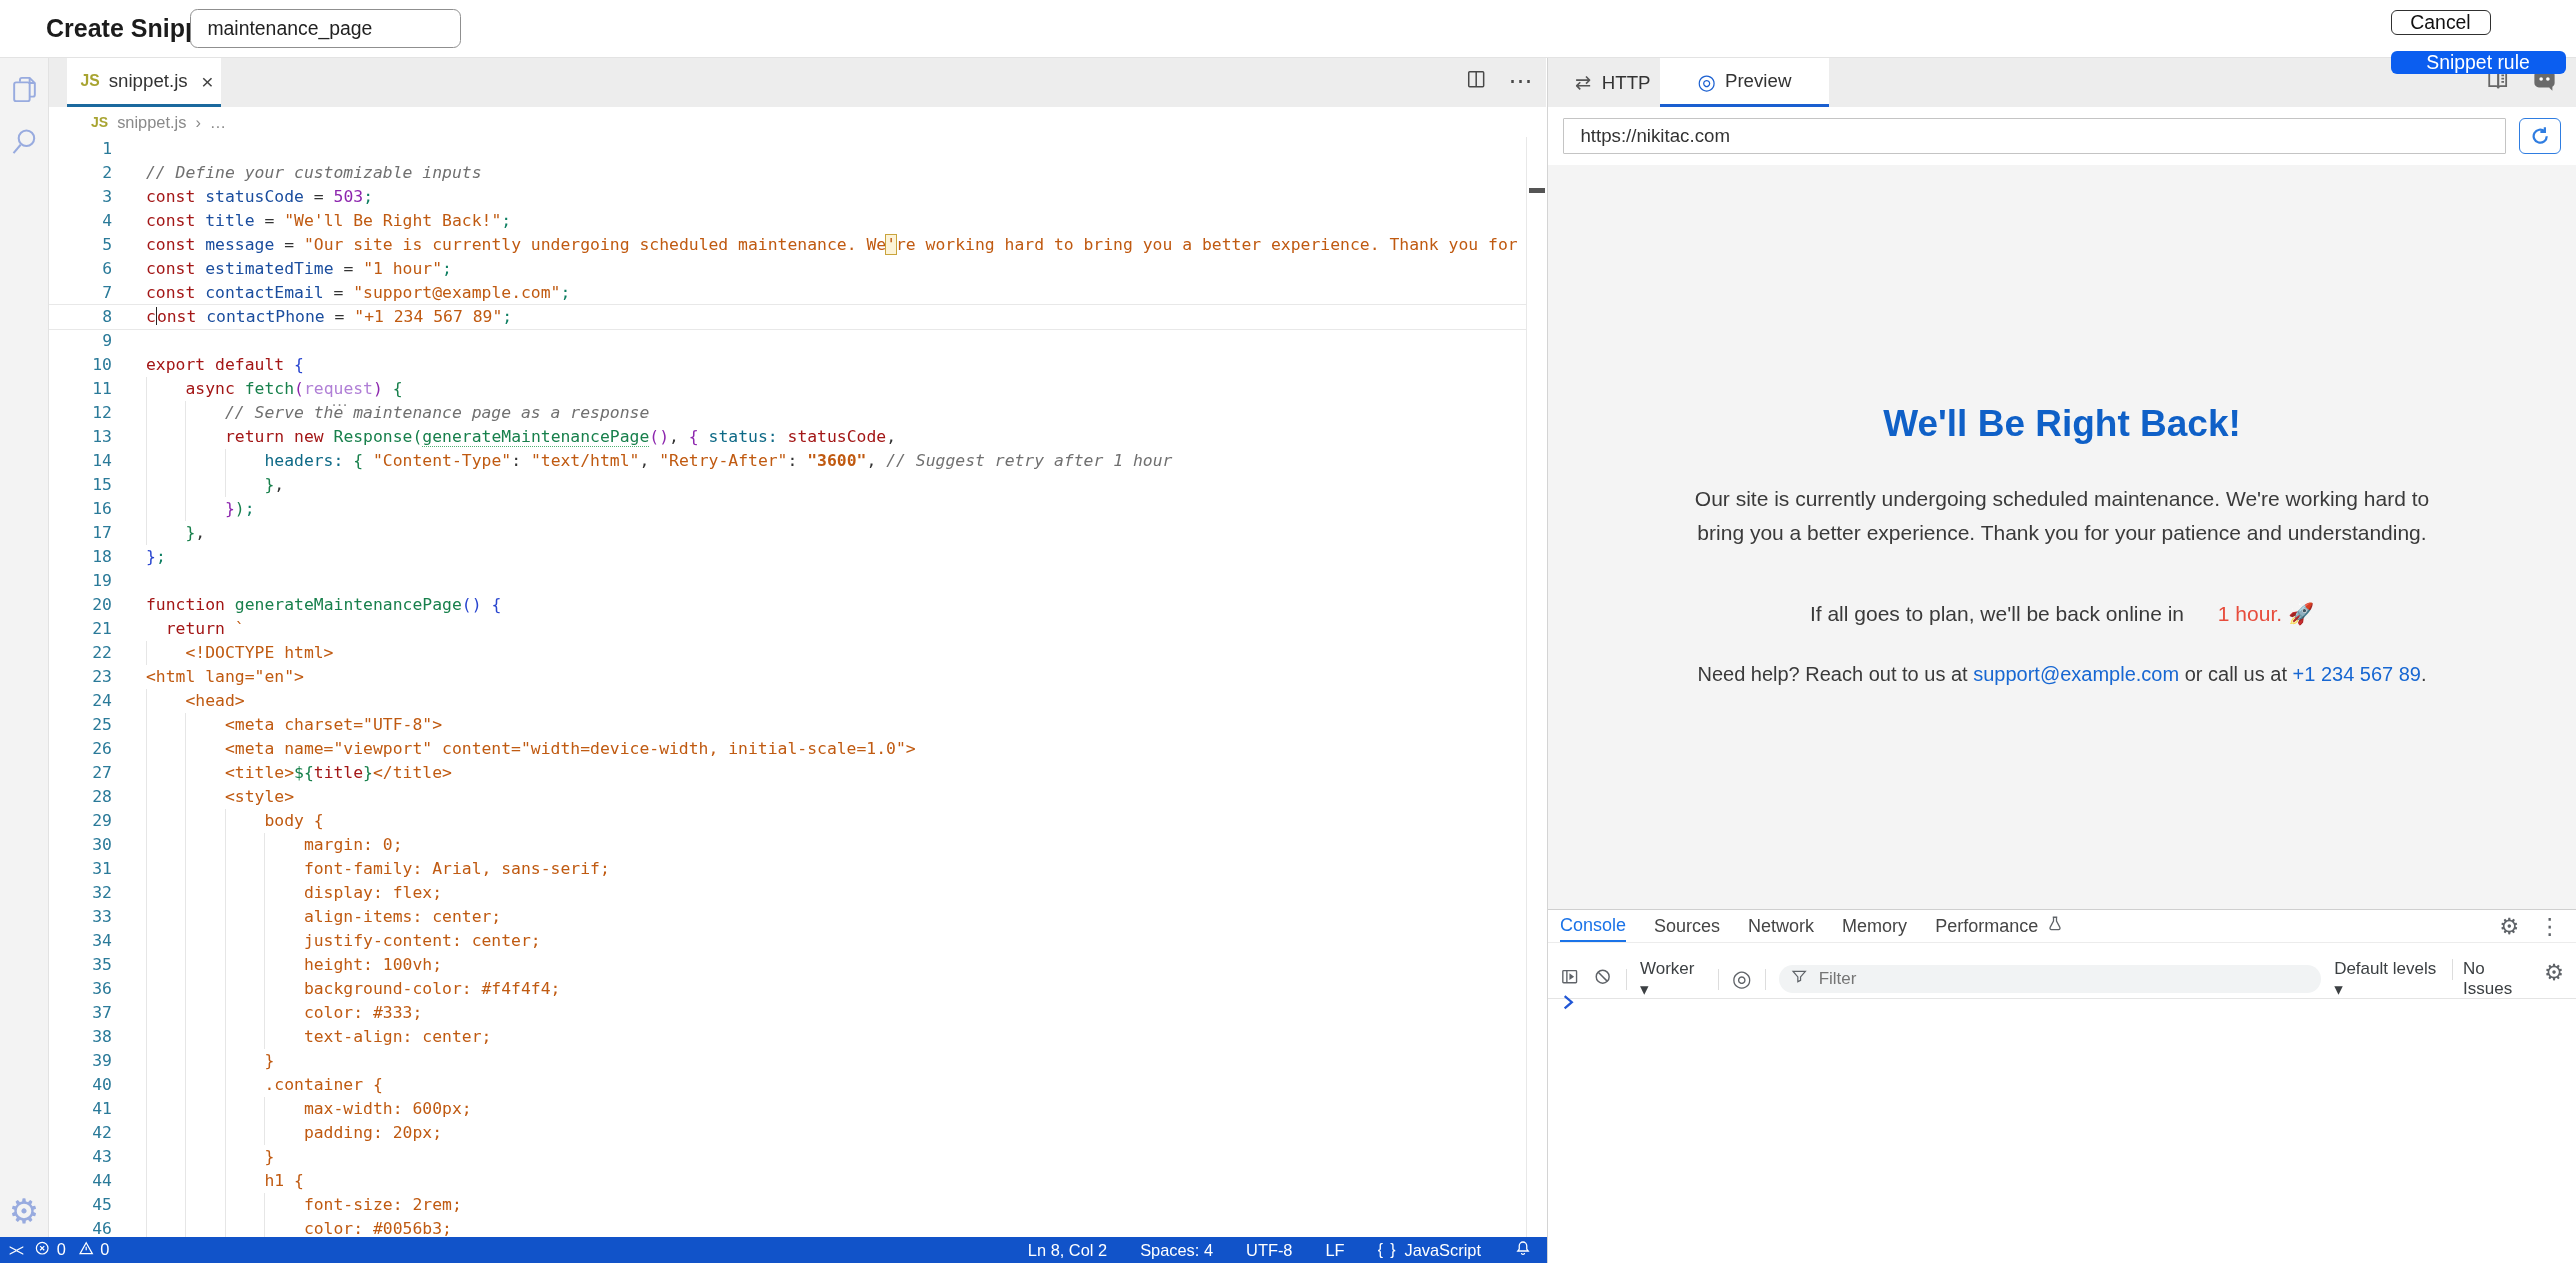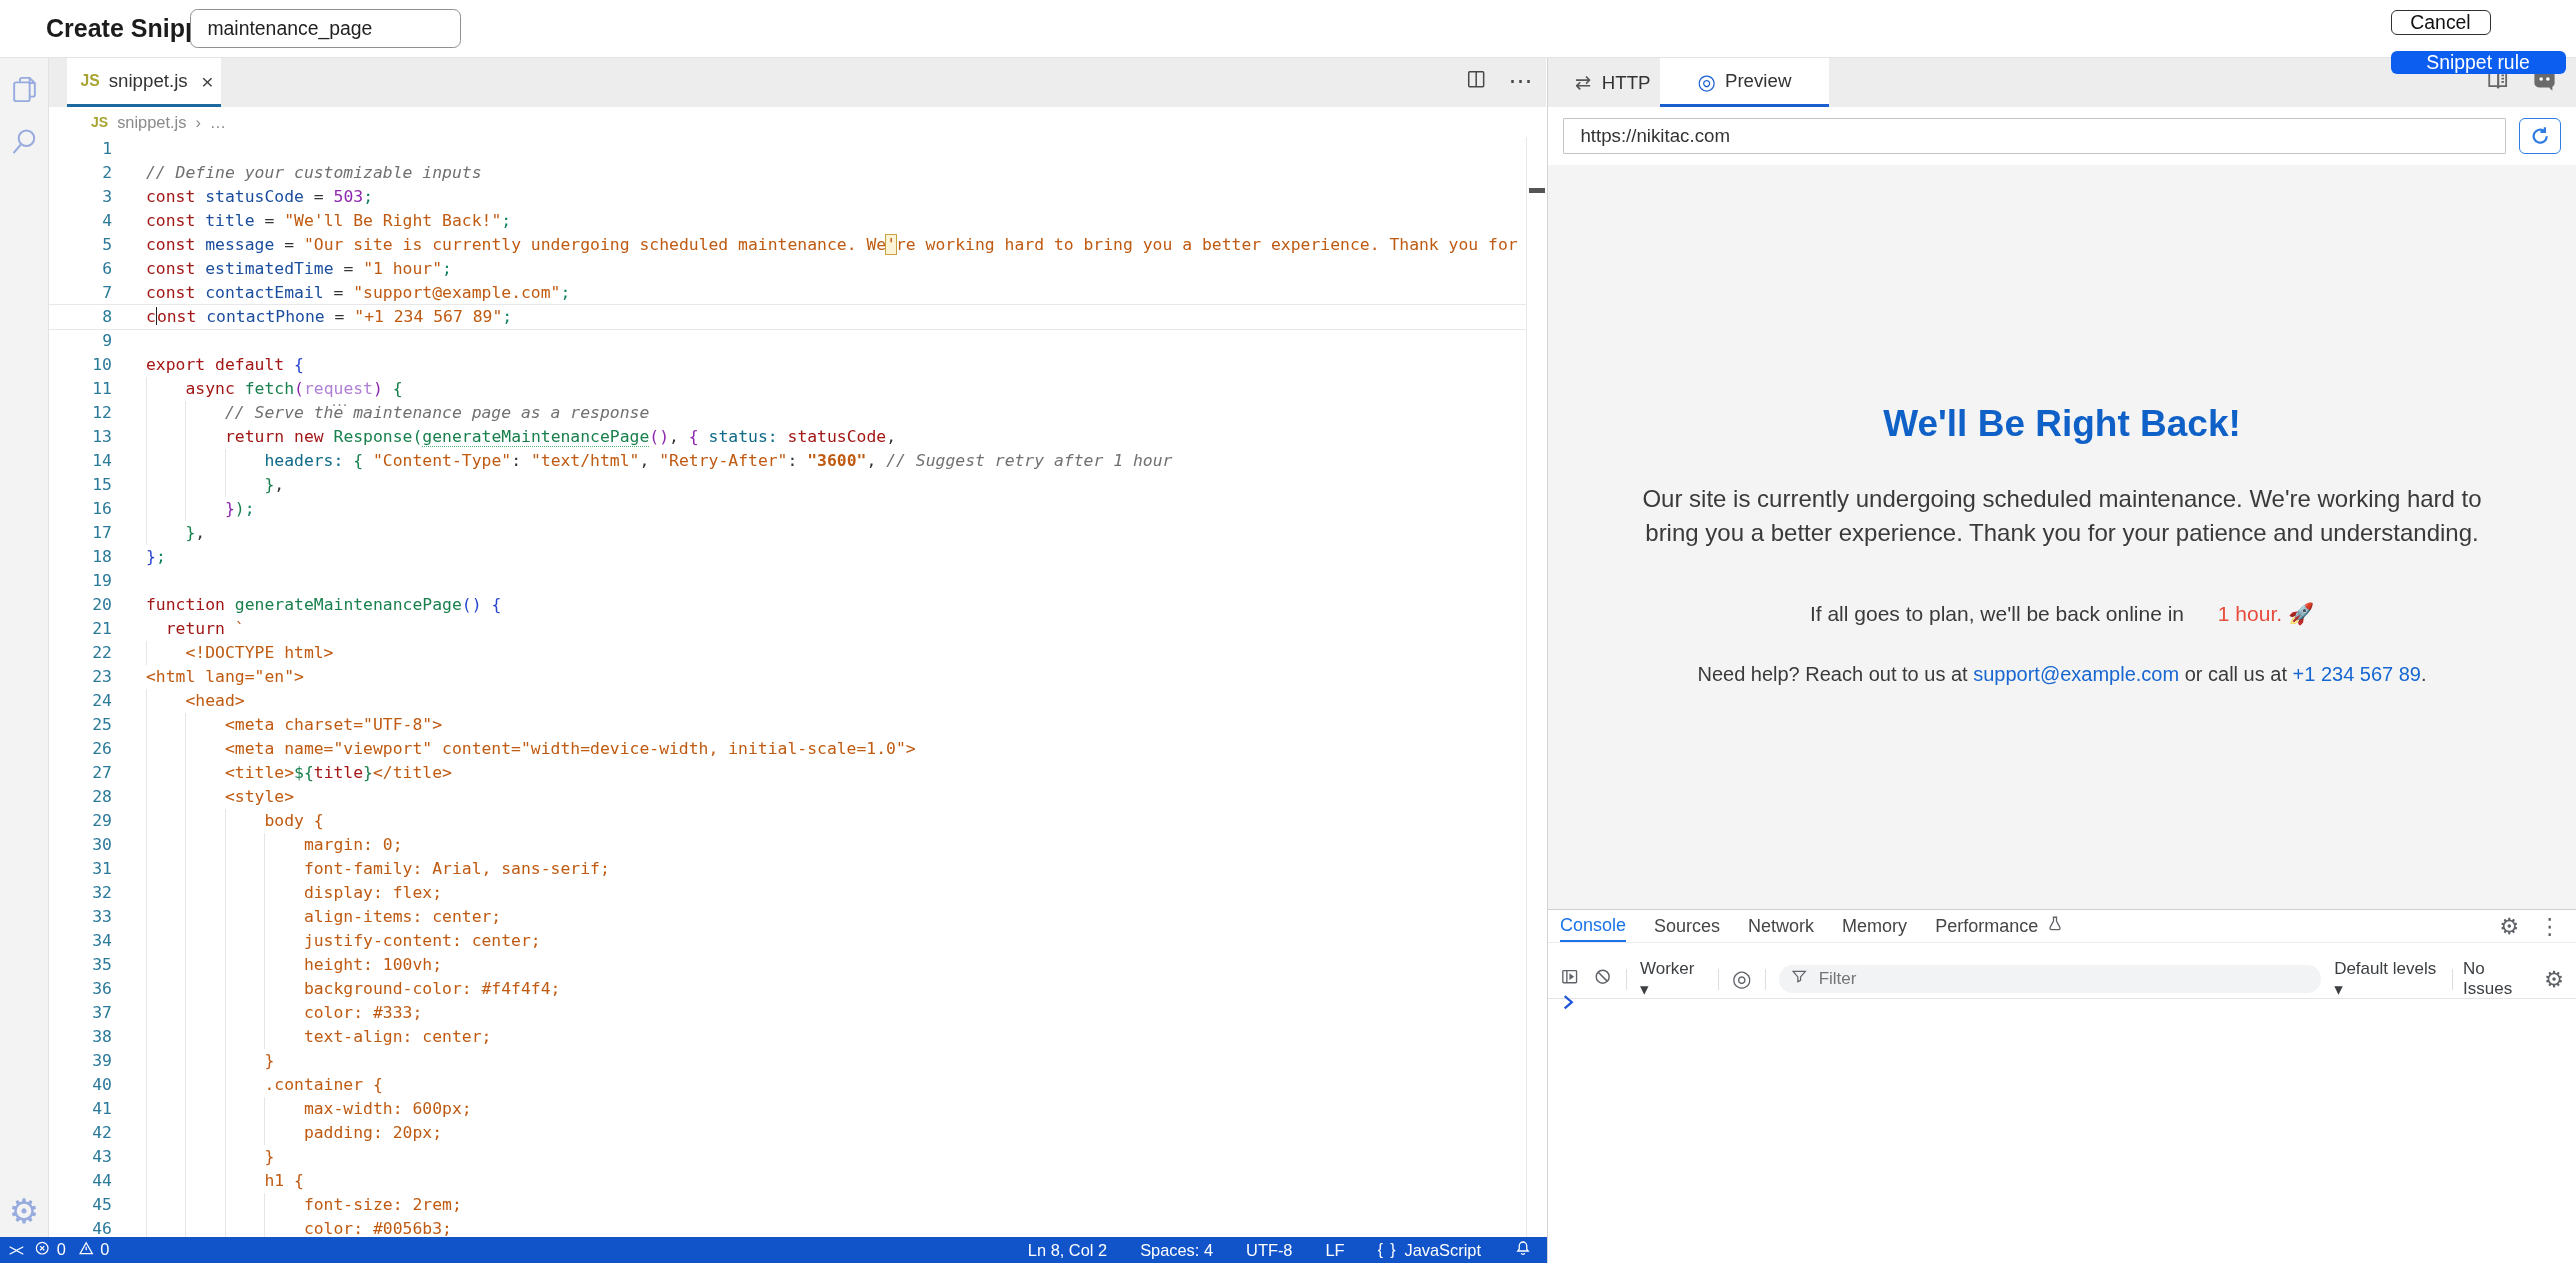--- a/index.html
+++ b/index.html
@@ -61,36 +61,36 @@
   .rpanel { position:absolute; left:1547px; top:58px; width:1029px; height:1206px; border-left:0.7px solid #d4d4d4; background:#fff; }
   .rtabbar { position:absolute; left:0; top:0; width:100%; height:49px; background:#ededed; }
   .rtab-http { position:absolute; left:27px; top:0; height:49px; display:flex; align-items:center; gap:10.5px; font-size:18.7px; color:#333; }
   .rtab-preview { position:absolute; left:112px; top:0; width:169px; height:49px; background:#fff; border-bottom:3px solid #1a5fd0; display:flex; align-items:center; justify-content:center; gap:9px; font-size:18.7px; color:#333; }
   .rpanel-icons { position:absolute; right:18px; top:0; height:46px; display:flex; align-items:center; gap:21px; }
   .urlrow { position:absolute; left:0; top:49px; width:100%; height:58px; background:#fff; display:flex; align-items:center; padding:0 15px; gap:13.5px; }
   .url-input { flex:1; height:36px; border:1.5px solid #c4c4c4; border-radius:1px; font-size:18.7px; color:#333; padding:0 16.4px; font-family:inherit; }
   .refresh-btn { width:42px; height:36px; border:1.5px solid #2f7de1; border-radius:6px; display:flex; align-items:center; justify-content:center; background:#fff; }
   .preview { position:absolute; left:0; top:107px; width:100%; height:744px; background:#f4f4f4; text-align:center; overflow:hidden; }
   .pv-h1 { margin-top:238px; font-size:37px; font-weight:bold; color:#0f60c7; }
-  .pv-p { margin:37px auto 0; font-size:24px; color:#3a3a3a; line-height:34px; }
+  .pv-p { margin:37px auto 0; font-size:21px; color:#3a3a3a; line-height:34px; }
   .pv-eta { margin-top:52px; font-size:21px; color:#3a3a3a; }
   .pv-eta .red { color:#e74c3c; font-weight:normal;margin-left:28px; }
   .pv-help { margin-top:37px; font-size:20px; color:#3a3a3a; }
   .pv-link { color:#1767d2; }
   
   .console { position:absolute; left:0; bottom:0; width:100%; height:355px; background:#fff; border-top:0.7px solid #cfcfcf; }
   .ctabs { position:absolute; left:0; top:0; width:100%; height:33px; display:flex; align-items:stretch; padding-left:12px; gap:28px; font-size:18px; color:#454545; border-bottom:0.7px solid #ececec; }
   .ctab { display:flex; align-items:center; gap:7.5px; }
   .ctab.active { color:#1a73e8; border-bottom:2.2px solid #1a73e8; }
   .ctab-icons { margin-left:auto; display:flex; align-items:center; gap:19.4px; padding-right:15px; color:#5f6368; }
   .ctools { position:absolute; left:0; top:50px; width:100%; height:39px; display:flex; align-items:center; gap:13.5px; padding:0 12px; border-bottom:0.7px solid #e4e4e4; font-size:17px; color:#333; }
   .vdiv { width:0.7px; height:21px; background:#ddd; }
   .filter-pill { width:568px; height:28px; background:#f1f3f4; border-radius:15px; display:flex; align-items:center; gap:9px; padding:0 12px; color:#5f6368; }
   .filter-pill input { border:none; background:transparent; font-size:17px; color:#5f6368; outline:none; width:449px; font-family:inherit; }
-  .ctools-right { margin-left:auto; display:flex; align-items:center; gap:10px; color:#3c4043; }
+  .ctools-right { margin-left:auto; display:flex; align-items:flex-start; gap:10px; color:#3c4043; }
   .cprompt { position:absolute; left:13.5px; top:84px; }
   
   .statusbar { position:absolute; left:0; top:1237px; width:1547px; height:26px; background:#1153c9; color:#fff; display:flex; align-items:center; font-size:16.4px; }
   .sb-remote { padding:0 12px 0 9px; font-size:14px; letter-spacing:-1.5px; transform:scaleY(1.15); }
   .sb-group { display:flex; align-items:center; gap:6px; margin-right:19.4px; }
   .sb-right { margin-left:auto; display:flex; align-items:center; gap:33px; padding-right:15px; }
   .sb-lang { display:flex; align-items:center; gap:7.5px; }
   .braces { font-size:15.7px; letter-spacing:1.5px; }
 </style>
 </head>

